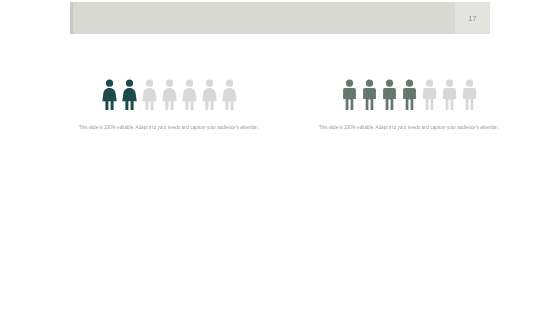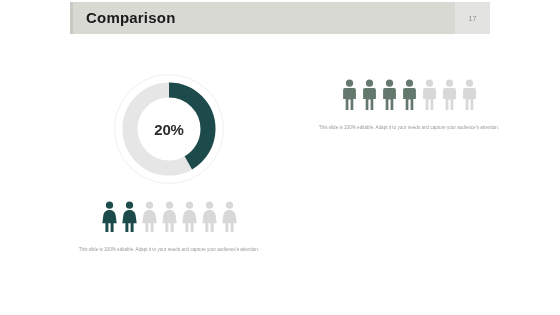--- a/index.html
+++ b/index.html
@@ -133,34 +133,25 @@
     padding: 0 14px;
   }
 </style>
 </head>
 <body>
 
 <div class="slide">
 
   <div class="header-band"></div>
   <div class="header-accent"></div>
-  <div class="page-title">Comparison</div>
   <div class="page-number-box">
     <span class="page-number">17</span>
   </div>
 
   <div class="panel panel-left">
-    <div class="donut-wrap">
-      <div class="donut-halo"></div>
-      <svg viewBox="0 0 110 110">
-        <circle cx="55" cy="55" r="39" fill="none" stroke="#e6e6e6" stroke-width="15"></circle>
-        <circle id="arc-left" cx="55" cy="55" r="39" fill="none" stroke="#1d4b4b" stroke-width="15" transform="rotate(-90 55 55)" stroke-dasharray="102.10176124166827 142.94246573833559"></circle>
-      </svg>
-      <div class="donut-value">20%</div>
-    </div>
 
     <div class="people-row" id="people-left">
         <svg width="15" height="31" viewBox="0 0 15 31" class="person">
           <circle cx="7.5" cy="4.2" r="3.6" fill="#1d4b4b"></circle>
           <path d="M7.5 9 C3.6 9 1.6 11.4 1.2 15.4 L0.3 22.2 L3.4 22.2 L3.4 31 L6.4 31 L6.4 22.2 L8.6 22.2 L8.6 31 L11.6 31 L11.6 22.2 L14.7 22.2 L13.8 15.4 C13.4 11.4 11.4 9 7.5 9 Z" fill="#1d4b4b"></path>
         </svg>
         <svg width="15" height="31" viewBox="0 0 15 31" class="person">
           <circle cx="7.5" cy="4.2" r="3.6" fill="#1d4b4b"></circle>
           <path d="M7.5 9 C3.6 9 1.6 11.4 1.2 15.4 L0.3 22.2 L3.4 22.2 L3.4 31 L6.4 31 L6.4 22.2 L8.6 22.2 L8.6 31 L11.6 31 L11.6 22.2 L14.7 22.2 L13.8 15.4 C13.4 11.4 11.4 9 7.5 9 Z" fill="#1d4b4b"></path>
         </svg>

